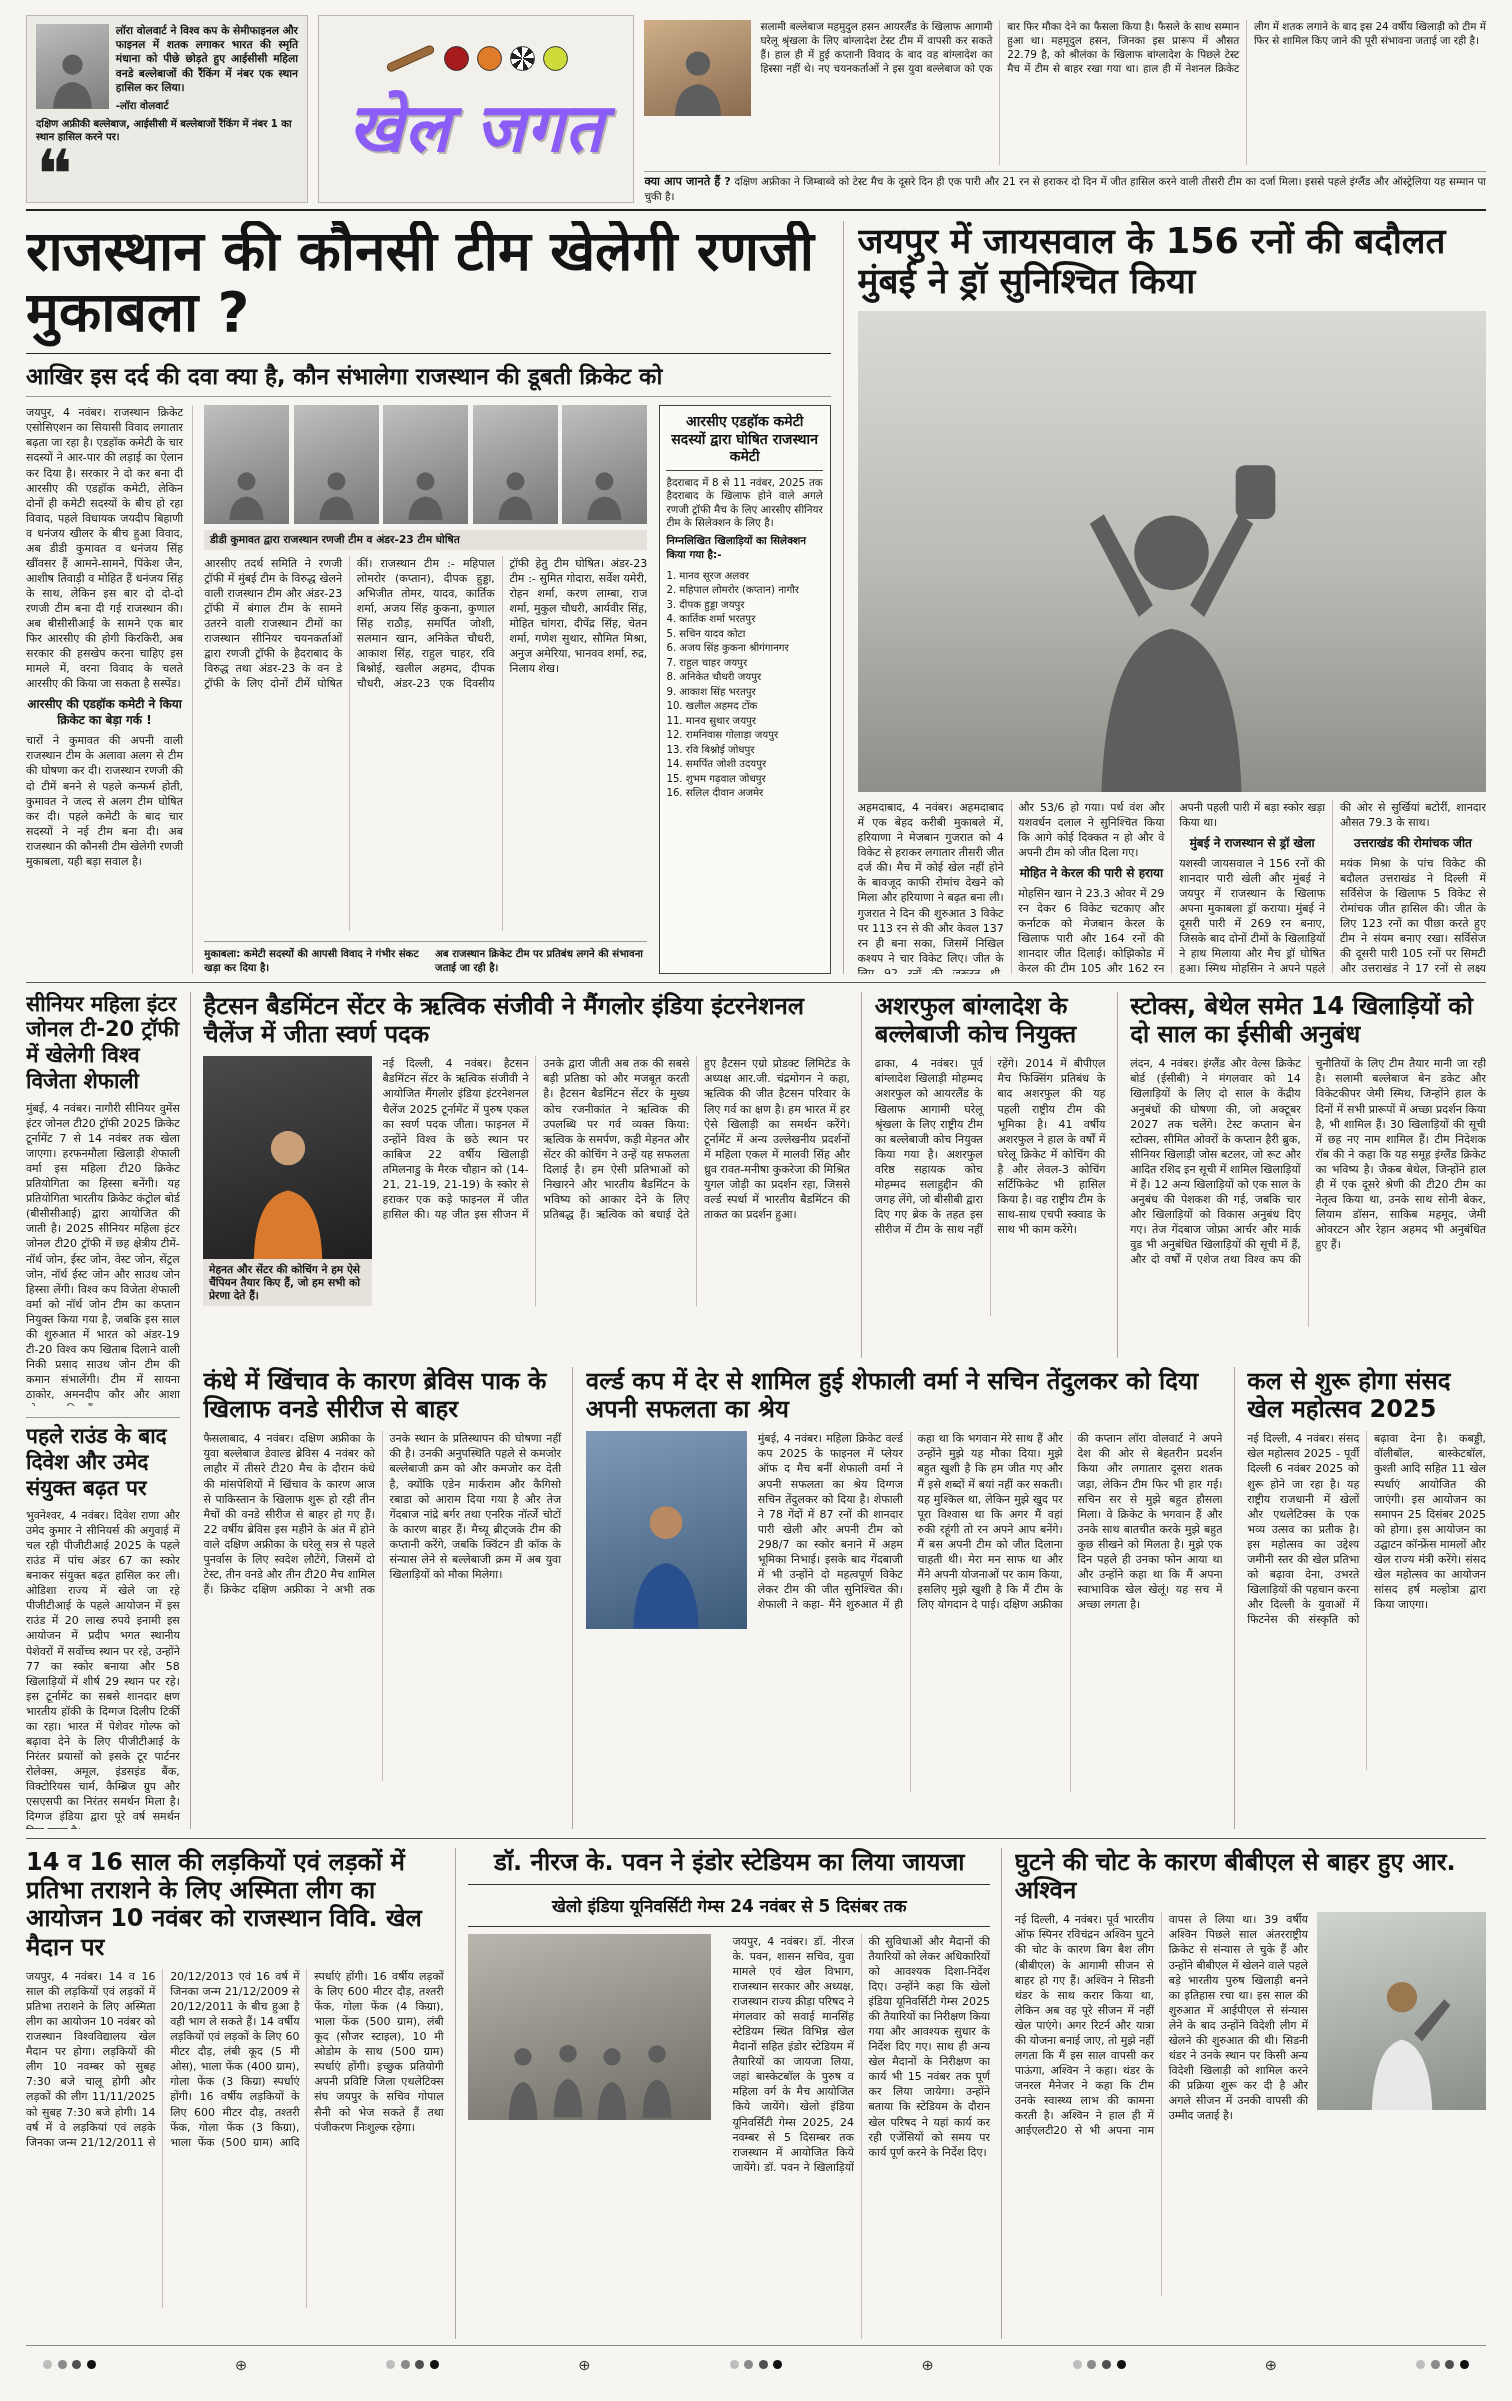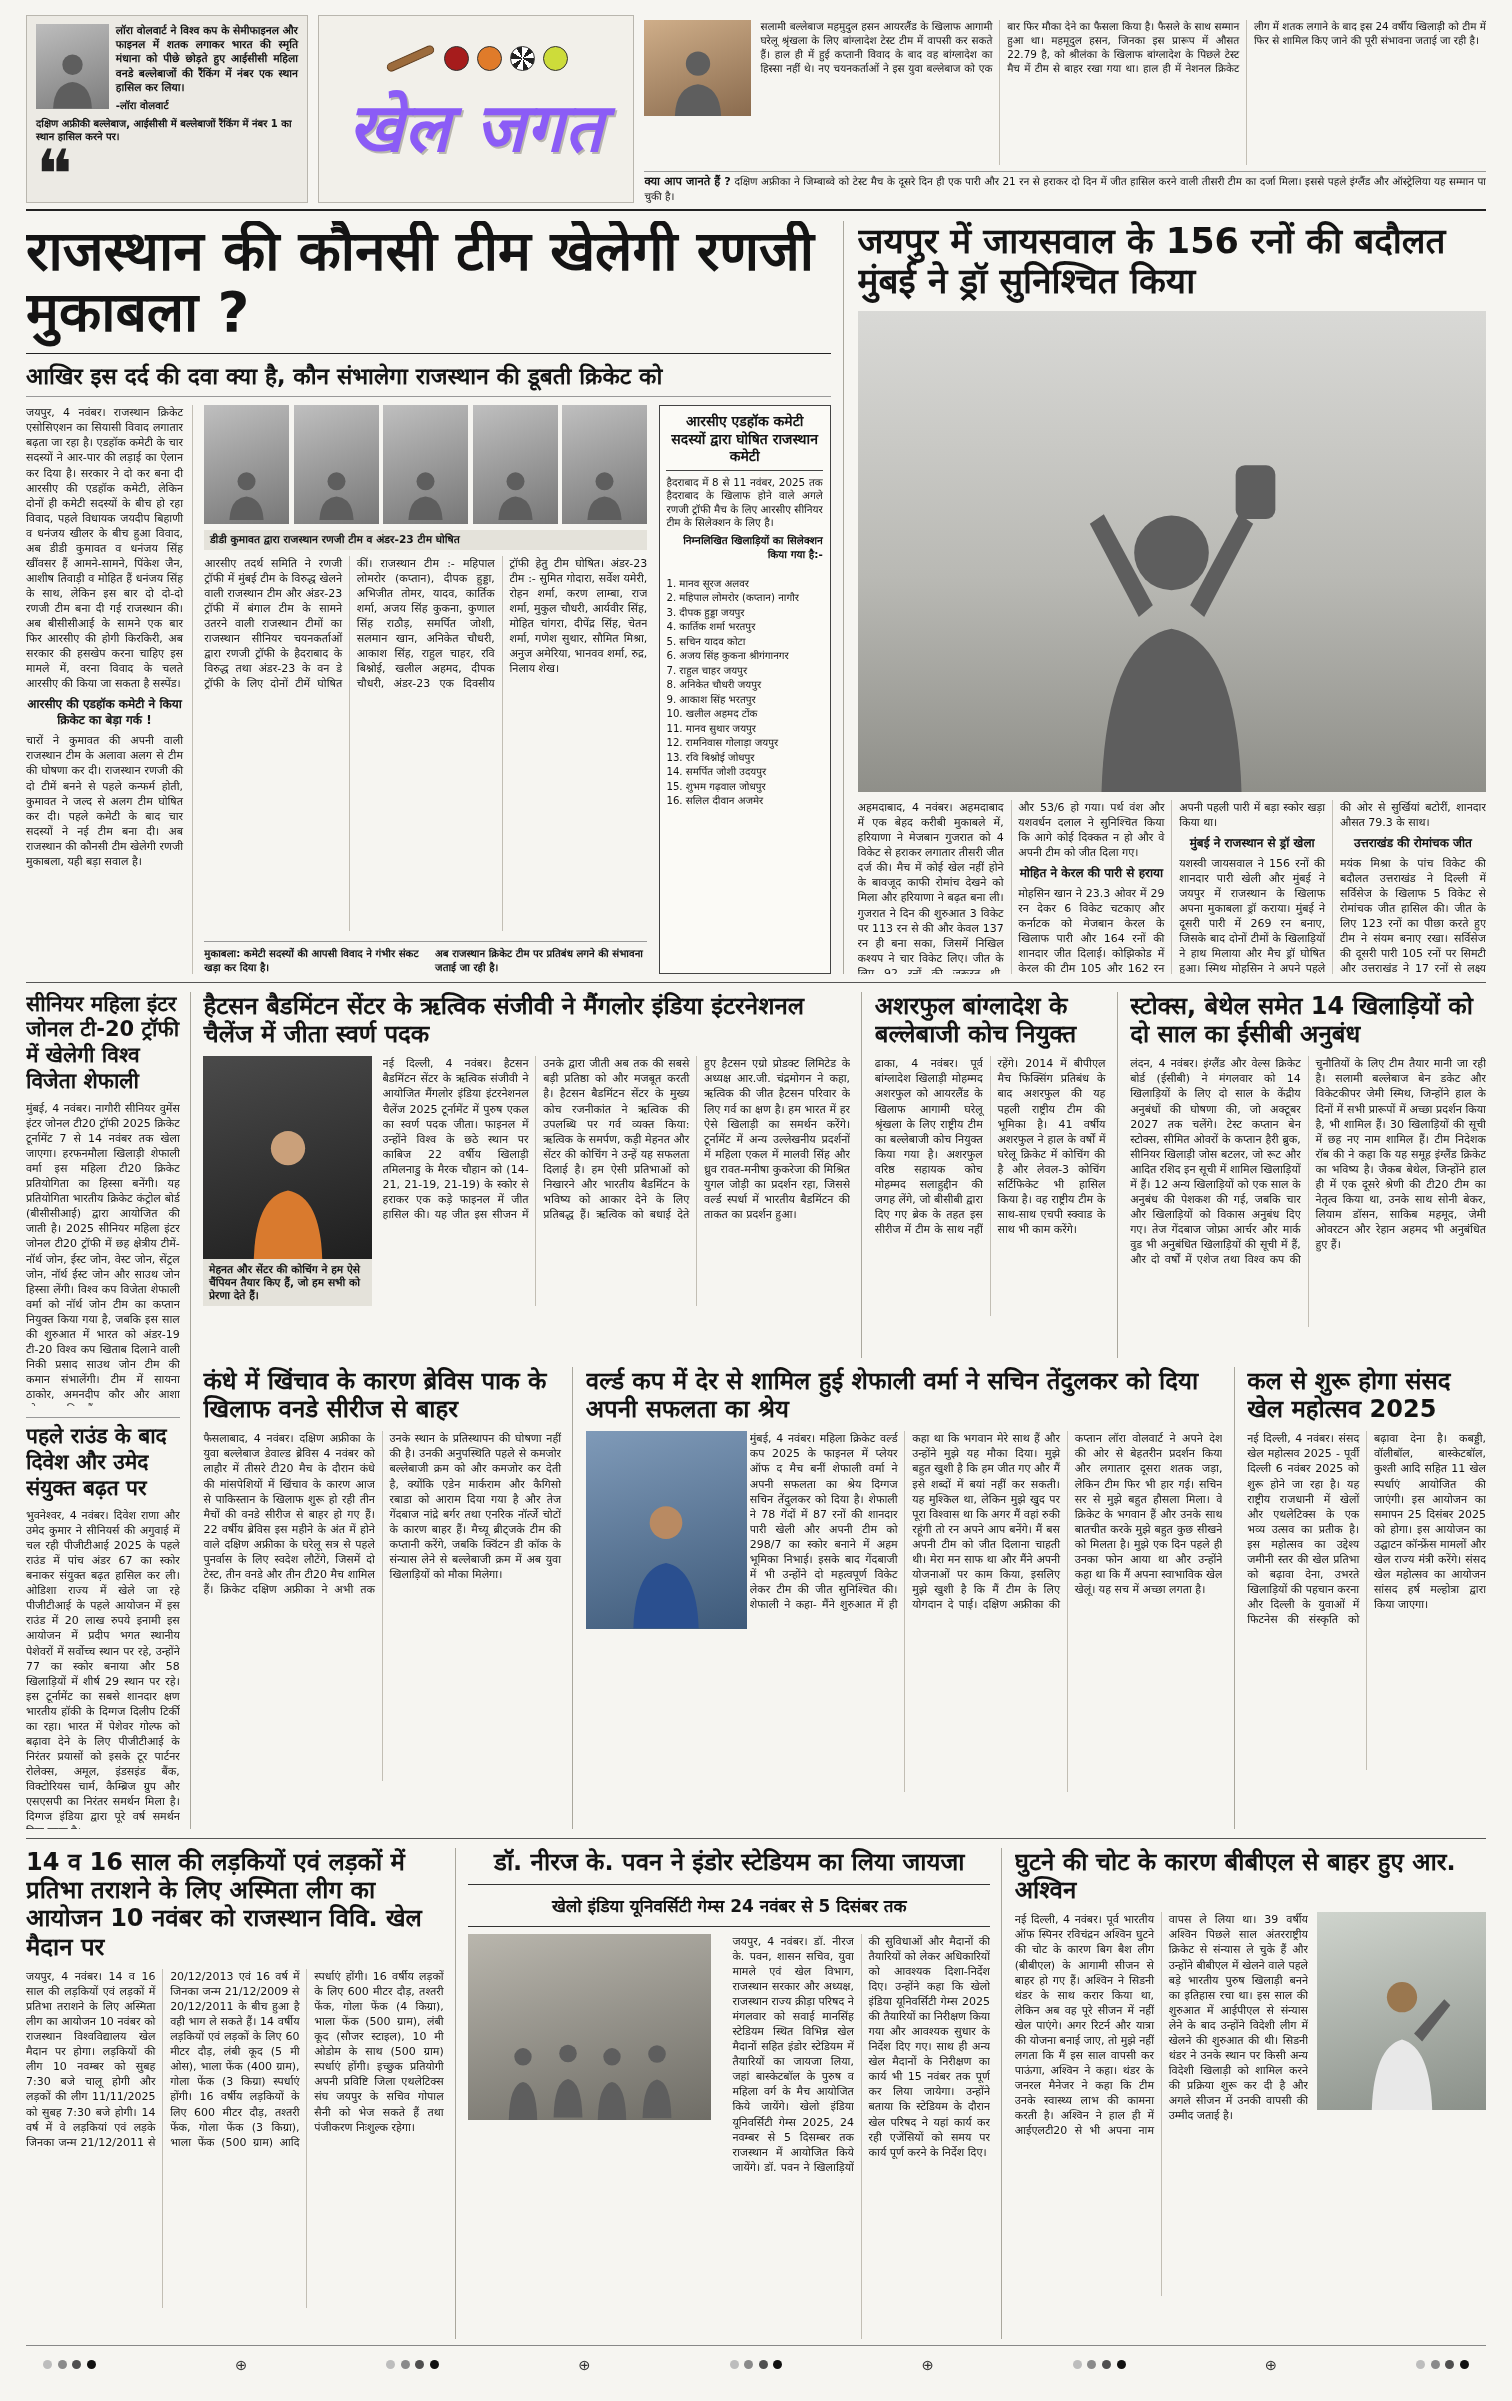--- a/index.html
+++ b/index.html
@@ -58,21 +58,21 @@
   .lead-left-headline { font-size:55px; font-weight:800; line-height:1.12; }
   .lead-subhead { font-size:22.6px; font-weight:800; border-top:1.7px solid #222; border-bottom:0.6px solid #999; padding:5.6px 0; margin:9px 0 8px 0; }
   .lead-left-grid { display:flex; gap:11.3px; flex:1; overflow:hidden; }
   .ll-col1 { width:167px; flex:0 0 auto; border-right:0.6px solid #c2beb4; padding-right:9px; overflow:hidden; }
   .ll-center { flex:1; display:flex; flex-direction:column; gap:5.6px; overflow:hidden; }
   .headshots { display:flex; gap:4.5px; }
   .headshot { flex:1; height:119px; background:linear-gradient(160deg,#bfbfbf,#777); display:flex; align-items:flex-end; justify-content:center; }
   .ll-box { width:172px; flex:0 0 auto; border:1.1px solid #444; background:#fbfaf6; padding:6.8px; overflow:hidden; }
   .box-title { font-size:14px; font-weight:800; text-align:center; line-height:1.25; border-bottom:1.1px solid #444; padding-bottom:4.5px; margin-bottom:4.5px; }
   .box-intro { font-size:10.4px; text-align:justify; line-height:1.3; margin-bottom:3.4px; }
-  .box-sub { font-size:10.4px; font-weight:700; margin-bottom:16px;text-align:right; }
+  .box-sub { font-size:10.4px; font-weight:700; margin-bottom:8px; }
   .box-list { list-style:none; font-size:10.2px; line-height:1.42; }
   .ll-notes { border-top:0.6px solid #999; margin-top:4.5px; padding-top:3.4px; display:flex; gap:12.4px; font-size:10.2px; font-weight:600; }
 
   .lead-right { flex:1; display:flex; flex-direction:column; }
   .lead-right-headline { font-size:35px; font-weight:800; line-height:1.16; margin-bottom:9px; }
   .lead-photo { width:100%; height:481px; background:linear-gradient(180deg,#d9d9d6 0%,#b9b9b4 55%,#8f8f89 100%); }
   .lead-right-text { flex:1; margin-top:8px; overflow:hidden; }
 
   
   .mid-band { display:flex; gap:12.4px; padding:9px 0; border-bottom:1.1px solid #555; height:856px; }
@@ -82,21 +82,21 @@
   .mid-row.top { height:366px; }
   .mid-row.bottom { flex:1; }
   .art { overflow:hidden; }
   .badminton { width:659px; border-right:0.6px solid #aaa79d; padding-right:11.3px; }
   .bad-grid { display:flex; gap:10.2px; }
   .bad-photo { width:169px; height:203px; flex:0 0 auto; background:linear-gradient(165deg,#4a4a4a,#1f1f1f); display:flex; align-items:flex-end; justify-content:center; }
   .ashraful { width:243px; border-right:0.6px solid #aaa79d; padding-right:11.3px; }
   .stokes { flex:1; }
   .brevis { width:370px; border-right:0.6px solid #aaa79d; padding-right:11.3px; }
   .shafali-wc { width:649px; border-right:0.6px solid #aaa79d; padding-right:11.3px; }
-  .wc-grid { display:flex; gap:3px; }
+  .wc-grid { display:flex; gap:11px; }
   .wc-photo { width:161px; height:198px; flex:0 0 auto; background:linear-gradient(165deg,#7f9ab8,#3e5a7a); display:flex; align-items:flex-end; justify-content:center; }
   .sansad { flex:1; }
 
   
   .bottom-band { display:flex; gap:12.4px; padding:9px 0 5.6px 0; height:507px; border-bottom:0.6px solid #888; }
   .asmita { width:430px; border-right:0.6px solid #aaa79d; padding-right:11.3px; overflow:hidden; }
   .neeraj { width:534px; border-right:0.6px solid #aaa79d; padding-right:11.3px; overflow:hidden; display:flex; flex-direction:column; }
   .neeraj-sub { font-size:17px; font-weight:800; text-align:center; border-top:1.1px solid #333; border-bottom:1.1px solid #333; padding:9px 0; margin-bottom:6.8px; }
   .neeraj-grid { display:flex; gap:21px; flex:1; overflow:hidden; }
   .neeraj-photo { width:243px; height:186px; flex:0 0 auto; background:linear-gradient(165deg,#b9b6ad,#6f6d66); display:flex; align-items:flex-end; justify-content:center; gap:4.5px; }

